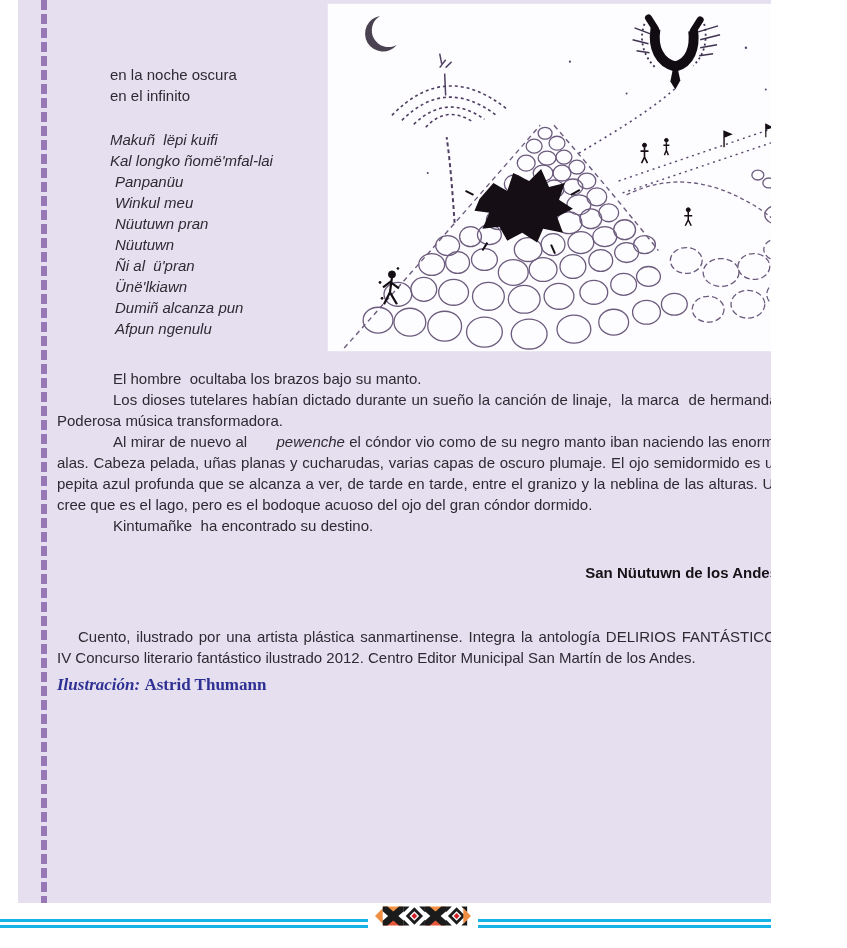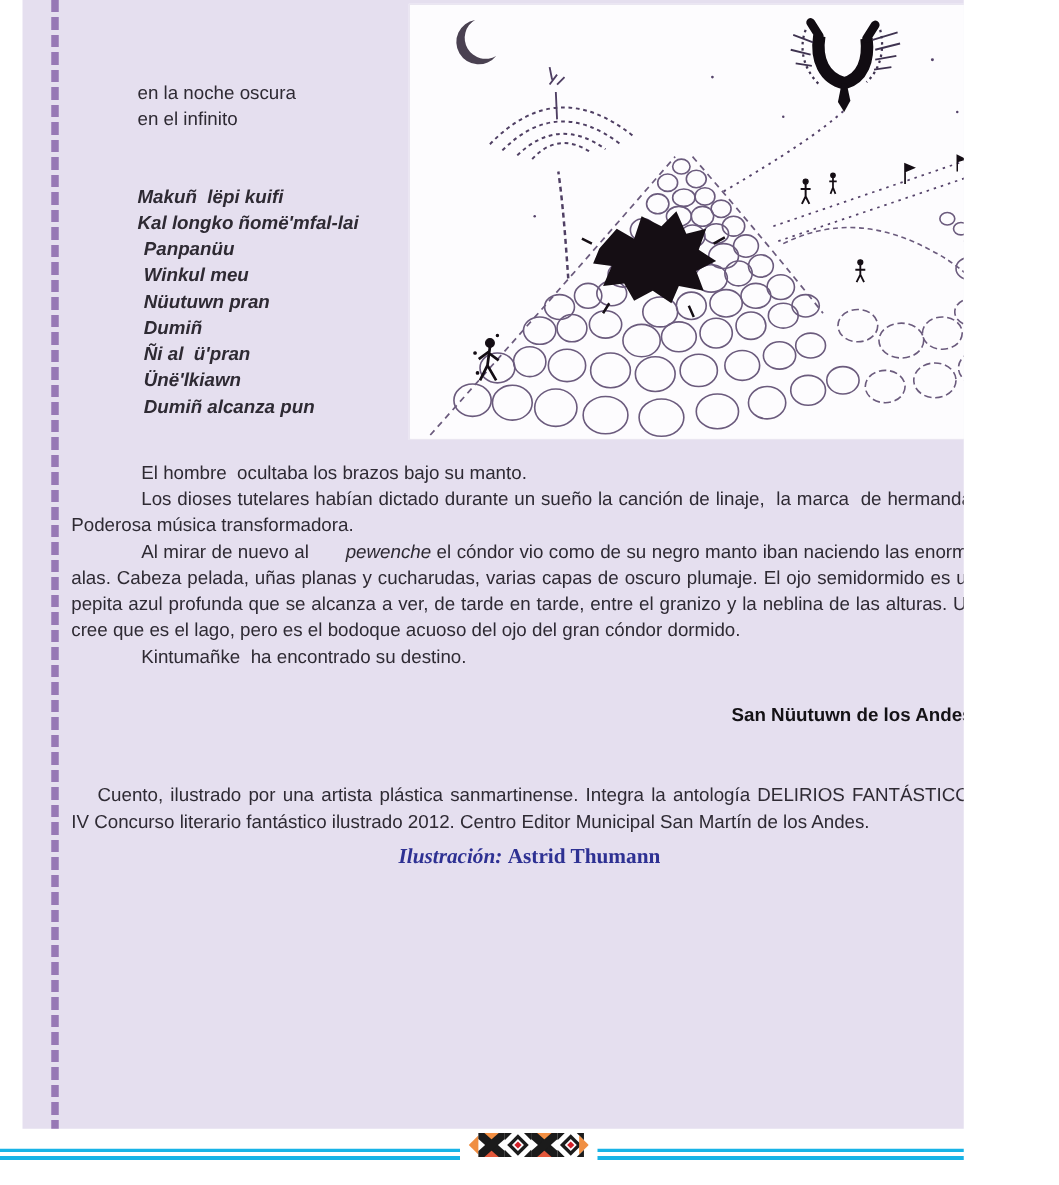--- a/index.html
+++ b/index.html
@@ -12,34 +12,34 @@
   .dash-left { left:41px; }
   .dash-right { left:800px; }
 
   .illustration-frame { position:absolute; left:327px; top:3px; width:464px; height:349px;
             background:#fdfcfe; border:1px solid #eae6f1; }
   .illustration-frame svg { display:block; width:100%; height:100%; }
 
   .poem { position:absolute; left:110px; top:64px; width:220px; color:#2e2a33;
           font-size:15px; line-height:21px; }
   .poem-line { white-space:pre; }
-  .mapu { margin-top:41px; font-style:italic;font-weight:bold; }
+  .mapu { margin-top:23px; font-style:italic; }
   .mapu .poem-line:nth-child(n+3) { padding-left:5px; }
 
   .text-col { position:absolute; left:57px; top:368px; width:733px; color:#2e2a33;
               font-size:15px; line-height:21px; }
   .text-col p { text-align:justify; white-space:pre-wrap; text-indent:56px; }
   .em { font-style:italic;margin-left:25px; }
 
   .signature { margin-top:26px; text-align:right; padding-right:12px;
                font-weight:bold; color:#141216; font-size:15px; }
 
   .colophon { margin-top:43px; text-align:justify; white-space:pre-wrap; text-indent:21px; }
 
-  .illus-credit { margin-top:5px; text-align:center; font-family:"Liberation Serif", serif;
+  .illus-credit { margin-top:5px; text-align:left; font-family:"Liberation Serif", serif;
                   font-size:17px; line-height:24px; color:#2e3193; }
   .illus-credit .lbl { font-style:italic; font-weight:bold; }
   .illus-credit .nm { font-weight:bold; }
 
   .rule { position:absolute; height:9px; top:919px;
           background:linear-gradient(#18b3e6 0 3px, rgba(0,0,0,0) 3px 6px, #18b3e6 6px 9px); }
   .rule-left { left:0; width:368px; }
   .rule-right { left:478px; width:369px; }
   .ornament { position:absolute; left:375px; top:904px; width:96px; height:24px; }
   .ornament svg { display:block; width:100%; height:100%; }
@@ -218,24 +218,25 @@
     <div class="poem-line">en la noche oscura</div>
         <div class="poem-line">en el infinito</div>
       </div>
     <div class="mapu">
 
     <div class="poem-line">Makuñ  lëpi kuifi</div>
         <div class="poem-line">Kal longko ñomë'mfal-lai</div>
         <div class="poem-line">Panpanüu</div>
         <div class="poem-line">Winkul meu</div>
         <div class="poem-line">Nüutuwn pran</div>
-        <div class="poem-line">Dumiñ</div>
+        <div class="poem-line">Nüutuwn</div>
         <div class="poem-line">Ñi al  ü'pran</div>
         <div class="poem-line">Ünë'lkiawn</div>
         <div class="poem-line">Dumiñ alcanza pun</div>
+        <div class="poem-line">Afpun ngenulu</div>
       </div>
   </div>
 
   <div class="text-col">
     <p>El hombre  ocultaba los brazos bajo su manto.</p>
     <p>Los dioses tutelares habían dictado durante un sueño la canción de linaje,  la marca  de hermandad. Poderosa música transformadora.</p>
     <p><span>Al mirar de nuevo al </span><span class="em">pewenche</span><span> el cóndor vio como de su negro manto iban naciendo las enormes alas. Cabeza pelada, uñas planas y cucharudas, varias capas de oscuro plumaje. El ojo semidormido es una pepita azul profunda que se alcanza a ver, de tarde en tarde, entre el granizo y la neblina de las alturas. Uno cree que es el lago, pero es el bodoque acuoso del ojo del gran cóndor dormido.</span></p>
     <p>Kintumañke  ha encontrado su destino.</p>
 
     <div class="signature">San Nüutuwn de los Andes</div>

